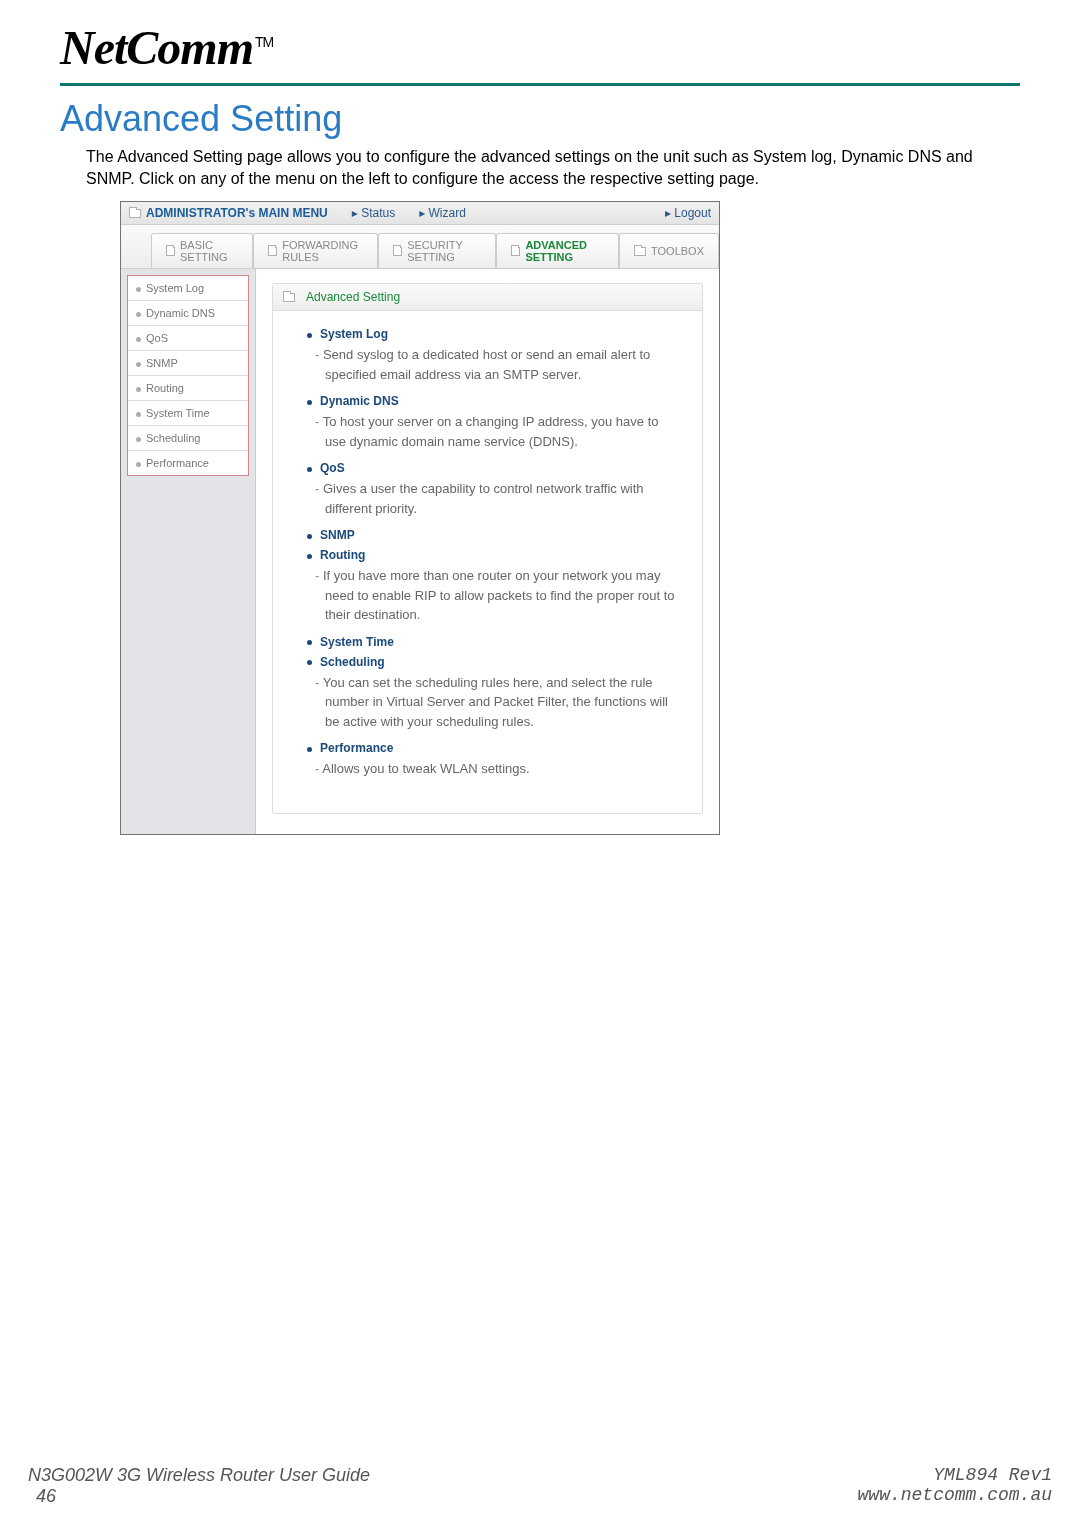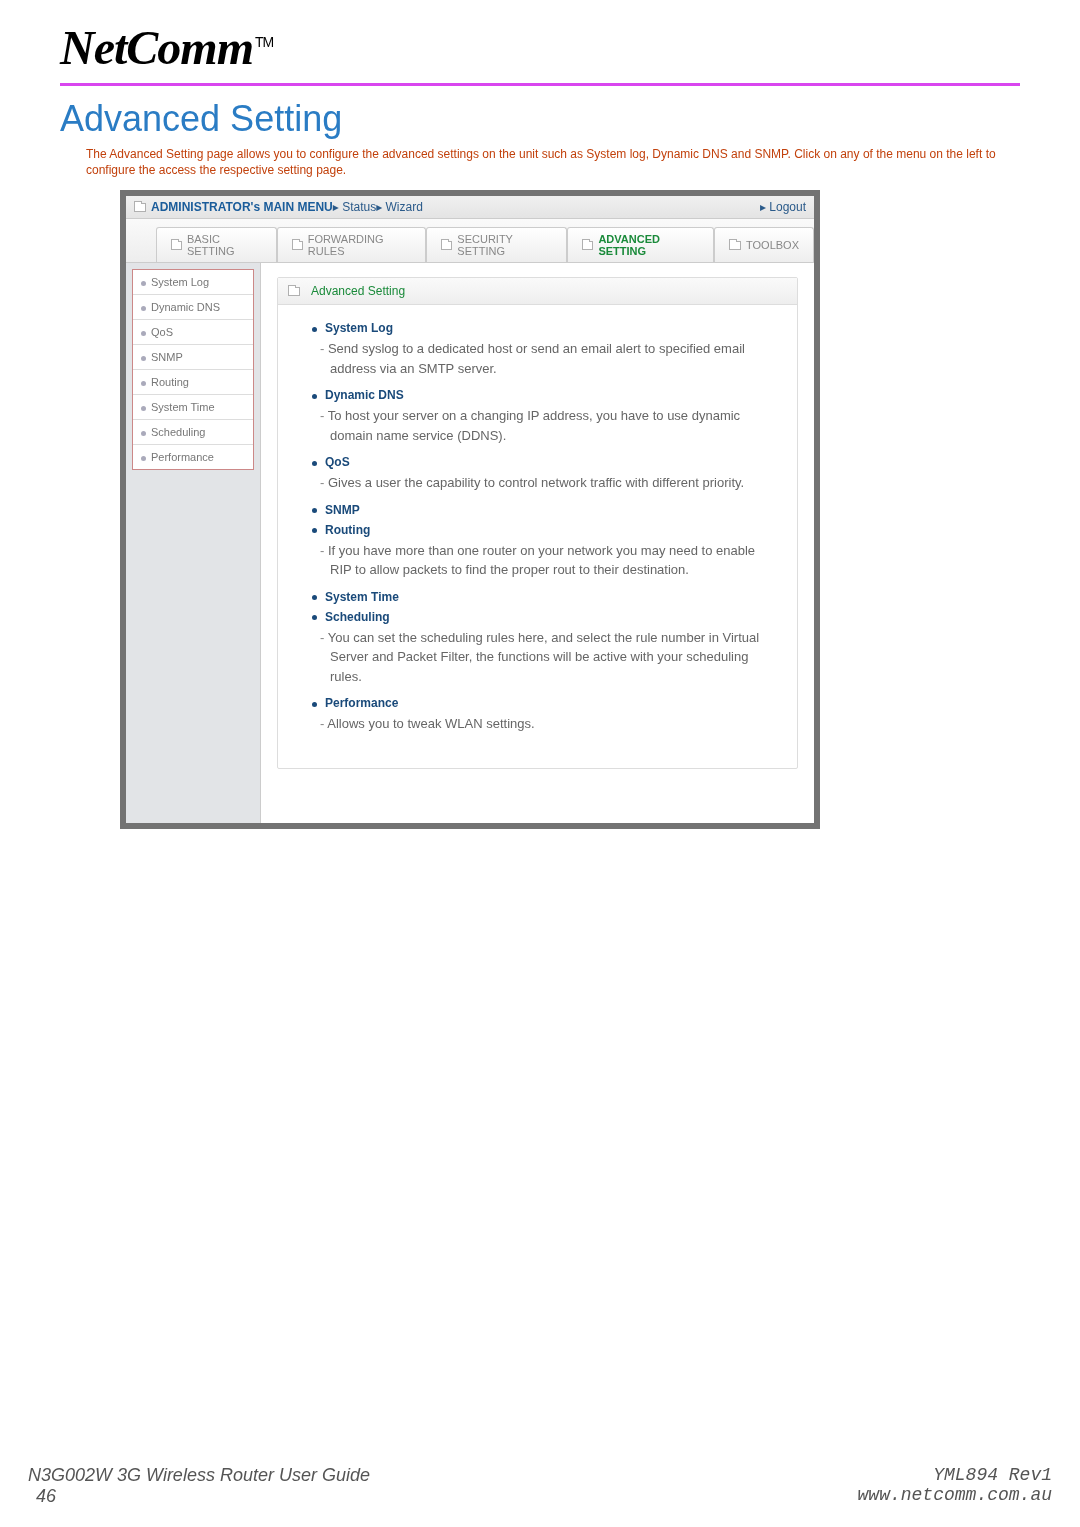--- a/index.html
+++ b/index.html
@@ -9,21 +9,21 @@
     width: 1080px;
     min-height: 1527px;
     position: relative;
     padding: 0;
   }
   .page {
     padding: 20px 60px 0 60px;
   }
   .logo-wrap {
     padding-bottom: 8px;
-    border-bottom: 3px solid #d946ef;
+    border-bottom: 3px solid #0f766e;
     margin-bottom: 12px;
   }
   .logo {
     font-family: "Brush Script MT", cursive;
     font-style: italic;
     font-weight: 900;
     font-size: 48px;
     color: #000;
     letter-spacing: -1px;
   }
@@ -35,46 +35,47 @@
     font-weight: normal;
     margin-left: 2px;
   }
   h1.page-title {
     color: #2a7cc4;
     font-size: 36px;
     font-weight: 400;
     margin: 10px 0 6px 0;
   }
   p.intro {
-    color: #c2410c;
-    font-size: 12px;
+    color: #000000;
+    font-size: 16px;
     line-height: 1.35;
     margin: 0 0 0 26px;
   }
   .screenshot {
     margin: 12px 0 0 60px;
-    border: 6px solid #737373;
-    width: 700px;
+    border: 1px solid #737373;
+    width: 600px;
     font-size: 12px;
     color: #555;
   }
   .ss-topbar {
     background: linear-gradient(#f0f0f0, #e4e4e4);
     border-bottom: 1px solid #ccc;
     display: flex;
     align-items: center;
     padding: 4px 8px;
     font-size: 12px;
   }
   .ss-topbar .mainmenu {
     color: #1a5c9a;
     font-weight: bold;
   }
   .ss-topbar .menu-link {
     color: #2a5a8a;
+    margin-left: 24px;
   }
   .ss-topbar .menu-link.logout {
     margin-left: auto;
   }
   .ss-topbar .menu-link .tri { color:#2a5a8a; }
   .folder-icon {
     display:inline-block;
     width:12px; height:9px;
     background:#fff;
     border:1px solid #b0b0b0;

